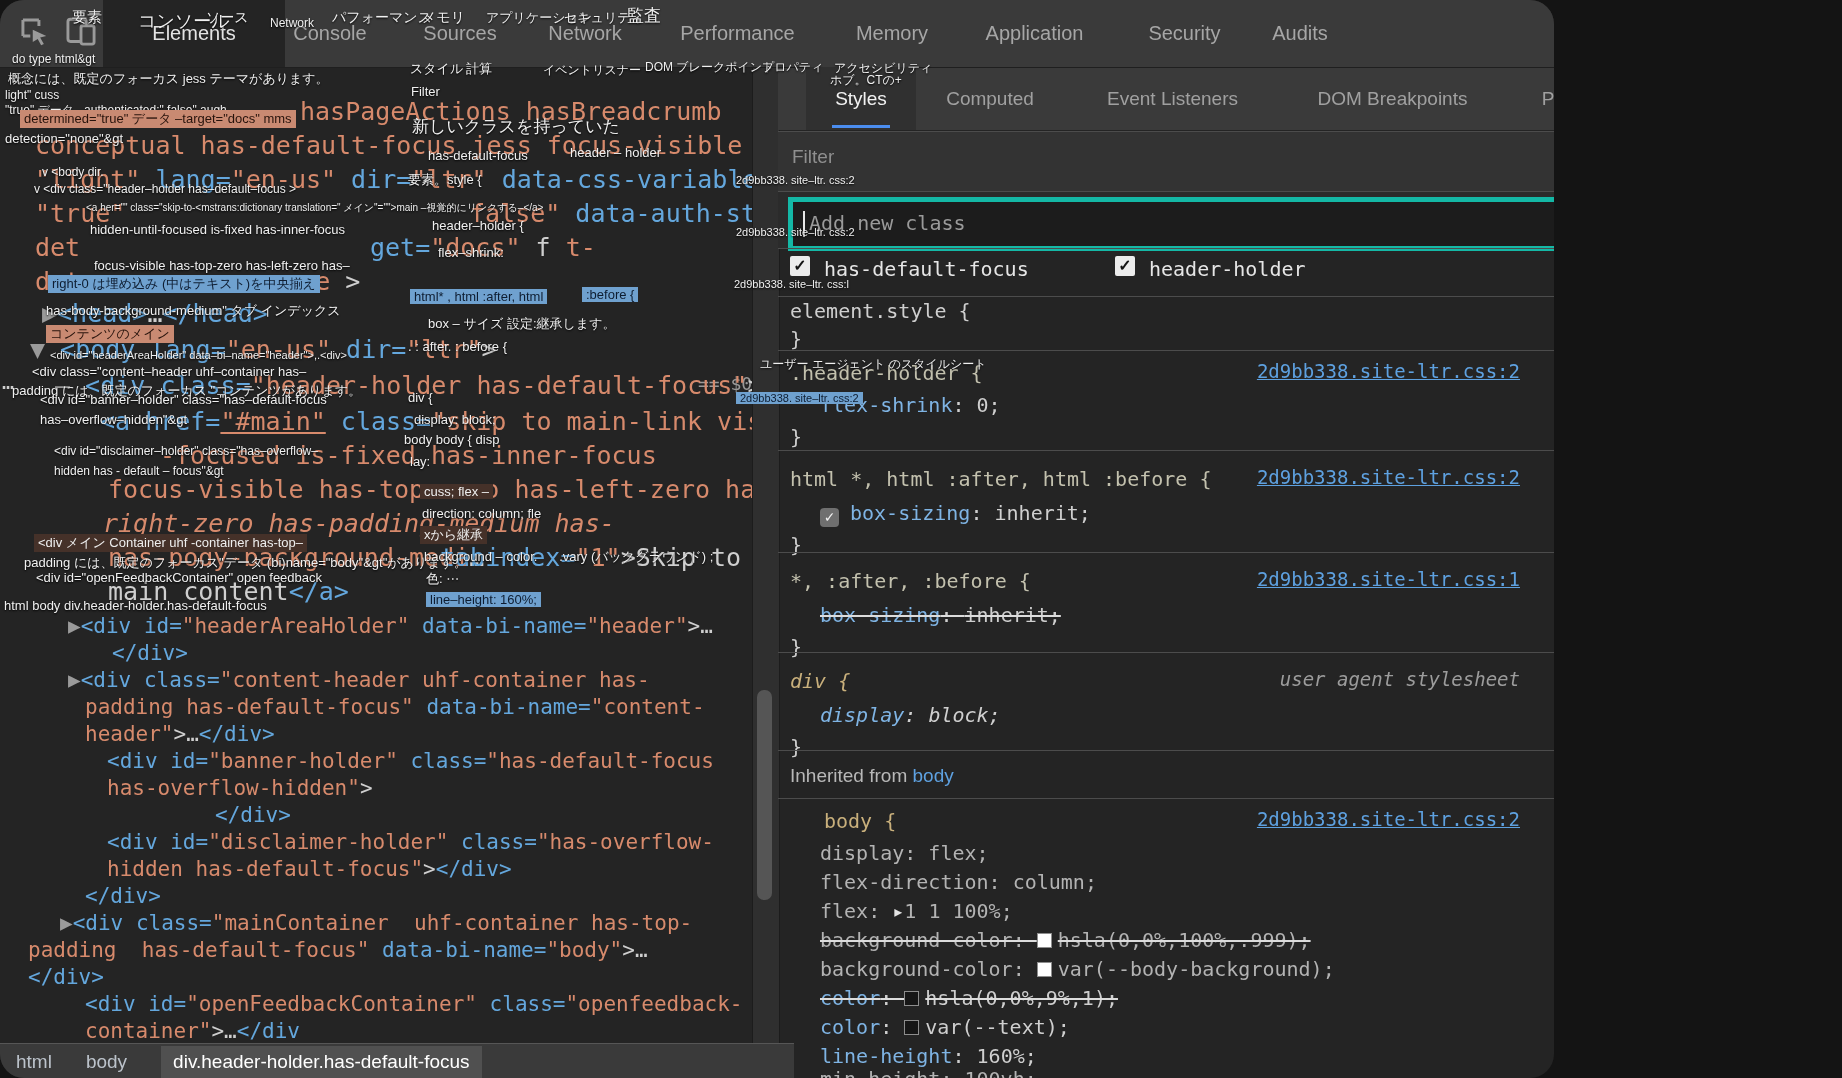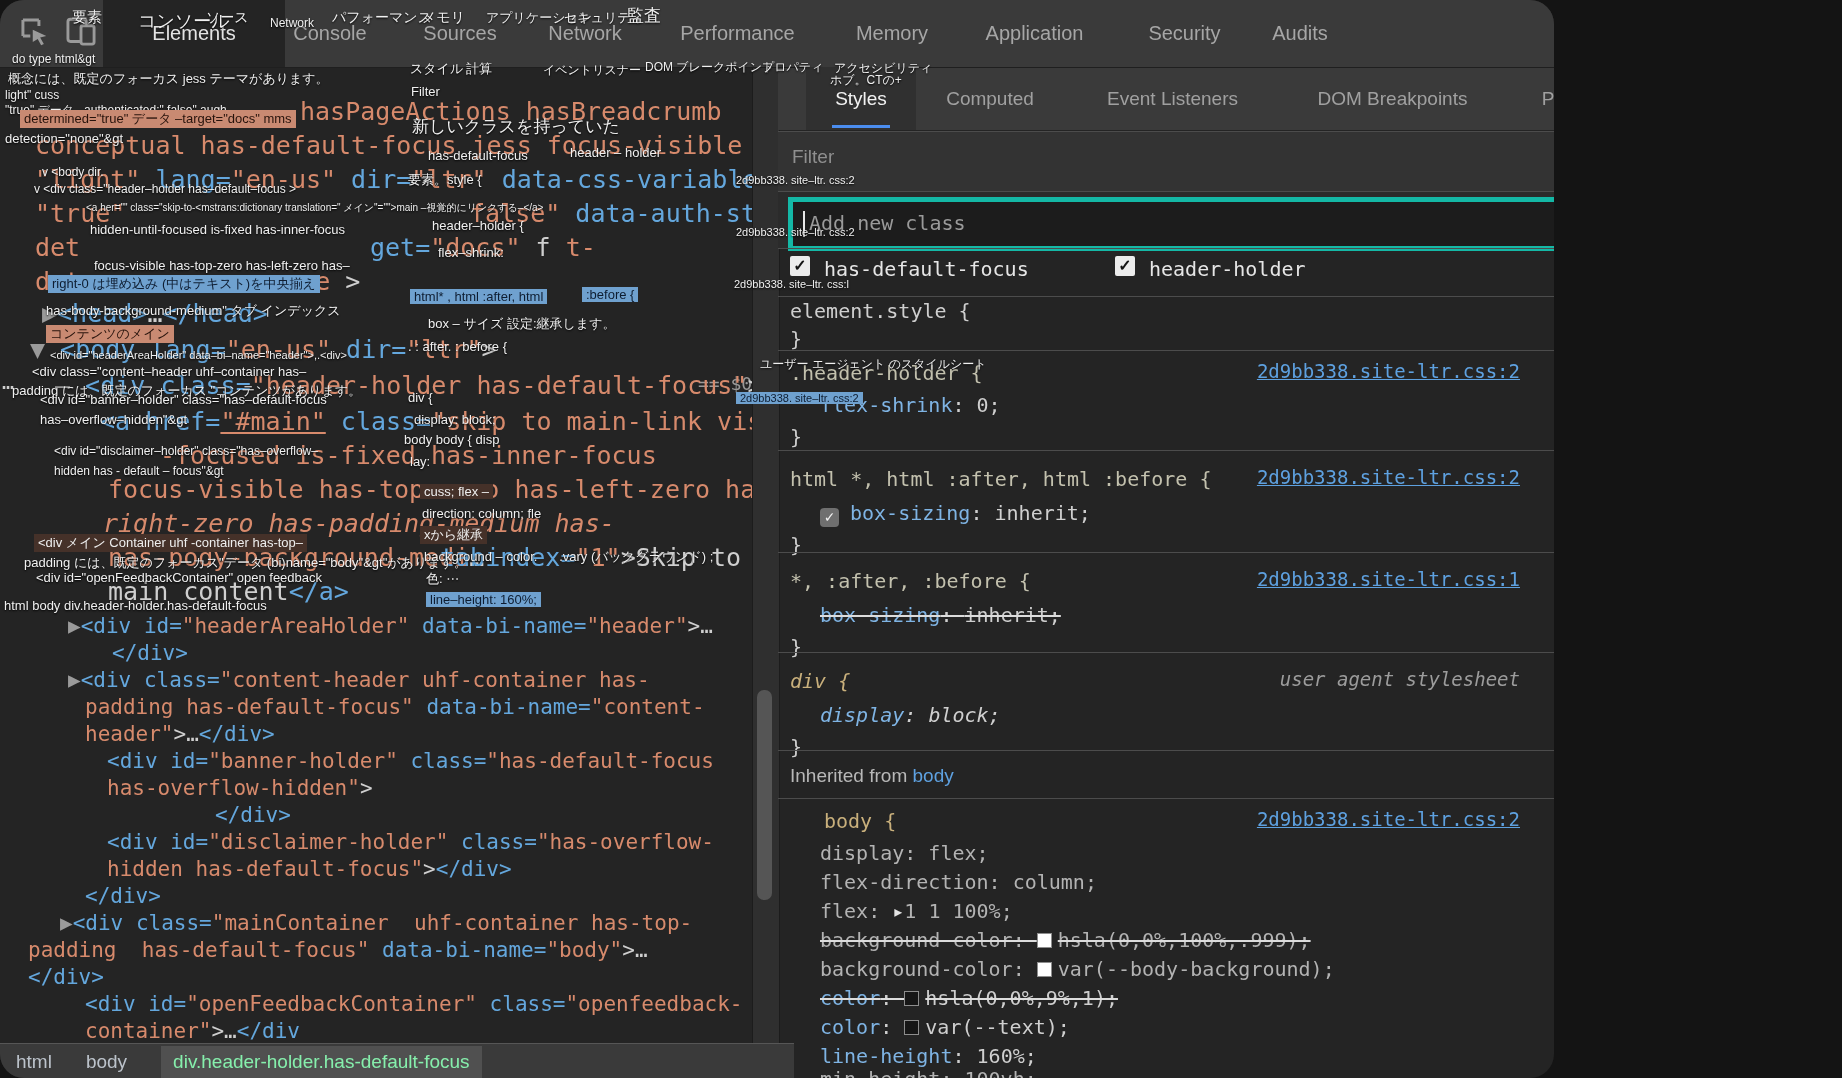--- a/index.html
+++ b/index.html
@@ -72,21 +72,21 @@
   .annot{position:absolute;color:#f0f0f0;white-space:pre;z-index:8;text-shadow:0 1px 2px #000;
          font-family:"Liberation Sans",sans-serif;}
   .annot.cb{background:#6fa1cf;color:#0e1d31;text-shadow:none;padding:0 4px;}
   .annot.cs{background:#c98a72;color:#27130c;text-shadow:none;padding:0 4px;}
   .annot.cd{background:#453129;color:#eee;text-shadow:none;padding:0 4px;}
 
   
   #bottom-bar{position:absolute;left:0;top:1043px;width:778px;height:35px;background:#3a3a3a;
               border-top:1px solid #565656;display:flex;align-items:center;padding-left:16px;z-index:9;}
   .crumb{font-size:19px;color:#bcc3cb;margin-right:34px;white-space:pre;}
-  .crumb.sel{background:#505050;color:#86efac;padding:5px 12px;margin-right:0;}
+  .crumb.sel{background:#505050;color:#ffffff;padding:5px 12px;margin-right:0;}
 
   svg{display:block;}
 </style>
 </head>
 <body>
 
 <div id="root">
 
   <div id="toolbar">
     <div id="tb-icons">

